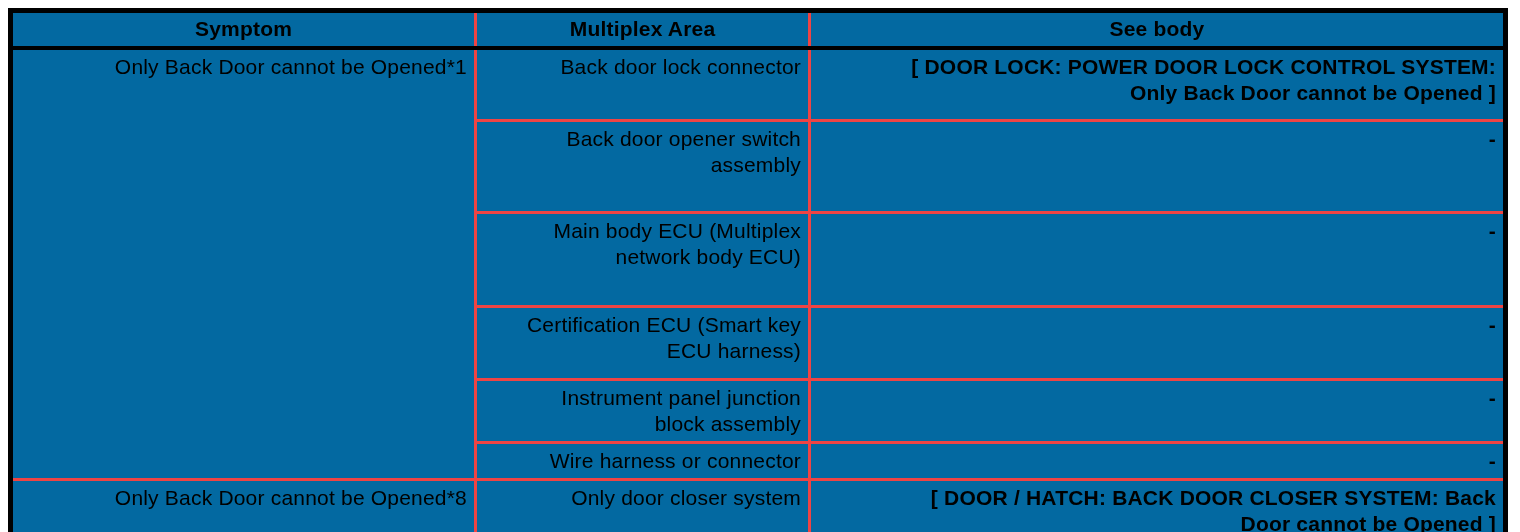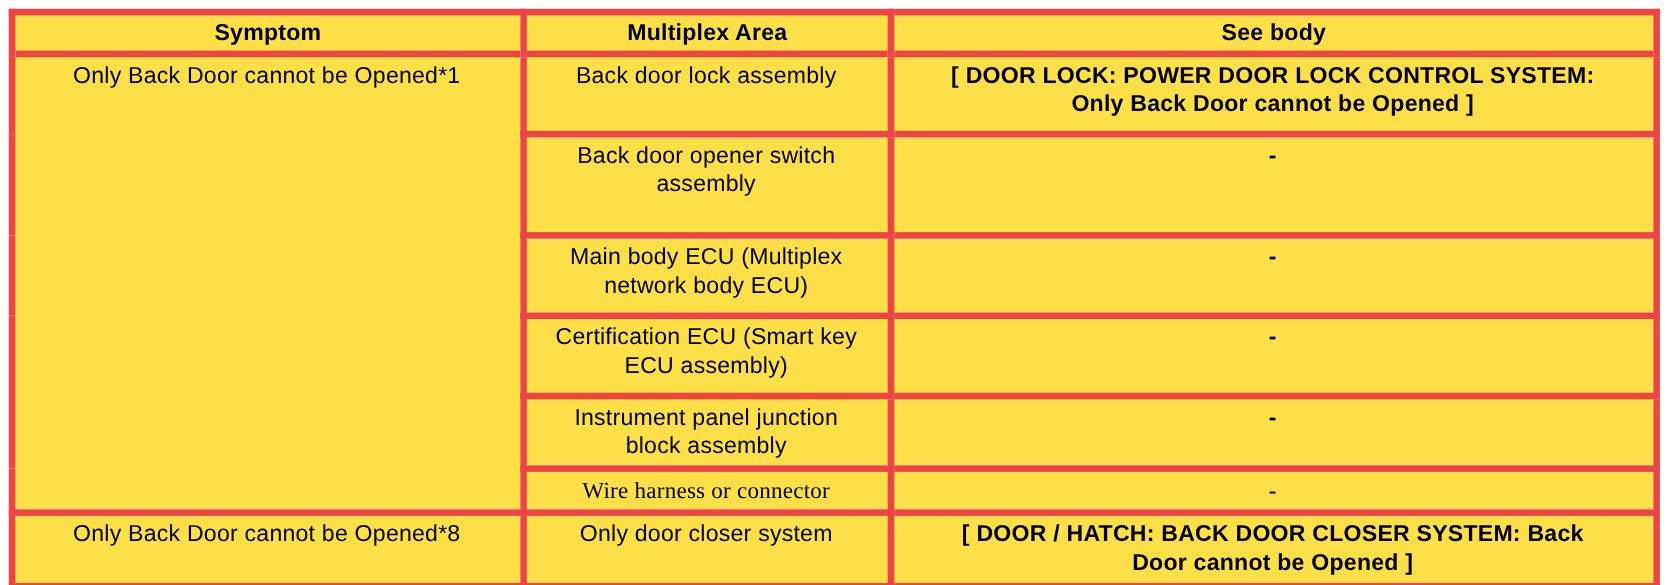--- a/index.html
+++ b/index.html
@@ -21,56 +21,56 @@
     width: 1495px;
     border-collapse: collapse;
     table-layout: fixed;
     border: 5px solid #000;
     font-size: 21px;
     line-height: 26px;
     letter-spacing: 0.2px;
   }
   .symptom-table th,
   .symptom-table td {
-    border: 6px solid #ef4444;
+    border: 3px solid #ef4444;
     padding: 4px 7px 4px 5px;
     overflow: hidden;
-    background: #fde047;
+    background: #0369a1;
   }
   .symptom-table thead th {
     border-bottom: 4px solid #000;
     font-weight: bold;
     text-align: center;
     vertical-align: middle;
     padding: 3px 4px;
   }
   .symptom-table tbody td {
     vertical-align: top;
-    text-align: center;
+    text-align: right;
     white-space: pre-line;
   }
   td.symptom-cell {
     vertical-align: middle;
     white-space: normal;
   }
   td.see-cell {
     font-weight: bold;
   }
   .ref-link {
     font-weight: bold;
     white-space: pre-line;
   }
   
   tr.hrow { height: 37px; }
   tr.r1 { height: 73px; }
   tr.r2 { height: 92px; }
-  tr.r3 { height: 73px; }
+  tr.r3 { height: 94px; }
   tr.r4 { height: 73px; }
   tr.r5 { height: 52px; }
-  tr.r6 { height: 37px; font-family: Liberation Serif, serif; }
+  tr.r6 { height: 37px; }
   tr.r7 { height: 67px; }
 </style>
 </head>
 <body>
 
 <table class="symptom-table">
   <colgroup>
     <col style="width:465px">
     <col style="width:334px">
     <col style="width:696px">
@@ -78,37 +78,37 @@
   <thead>
     <tr class="hrow">
       <th>Symptom</th>
       <th>Multiplex Area</th>
       <th>See body</th>
     </tr>
   </thead>
   <tbody>
     <tr class="r1">
       <td class="symptom-cell" rowspan="6">Only Back Door cannot be Opened*1</td>
-      <td>Back door lock assembly</td>
+      <td>Back door lock connector</td>
       <td class="see-cell"><span class="ref-link">[ DOOR LOCK: POWER DOOR LOCK CONTROL SYSTEM:
 Only Back Door cannot be Opened ]</span></td>
     </tr>
     <tr class="r2">
       <td>Back door opener switch
 assembly</td>
       <td class="see-cell">-</td>
     </tr>
     <tr class="r3">
       <td>Main body ECU (Multiplex
 network body ECU)</td>
       <td class="see-cell">-</td>
     </tr>
     <tr class="r4">
       <td>Certification ECU (Smart key
-ECU assembly)</td>
+ECU harness)</td>
       <td class="see-cell">-</td>
     </tr>
     <tr class="r5">
       <td>Instrument panel junction
 block assembly</td>
       <td class="see-cell">-</td>
     </tr>
     <tr class="r6">
       <td>Wire harness or connector</td>
       <td class="see-cell">-</td>

